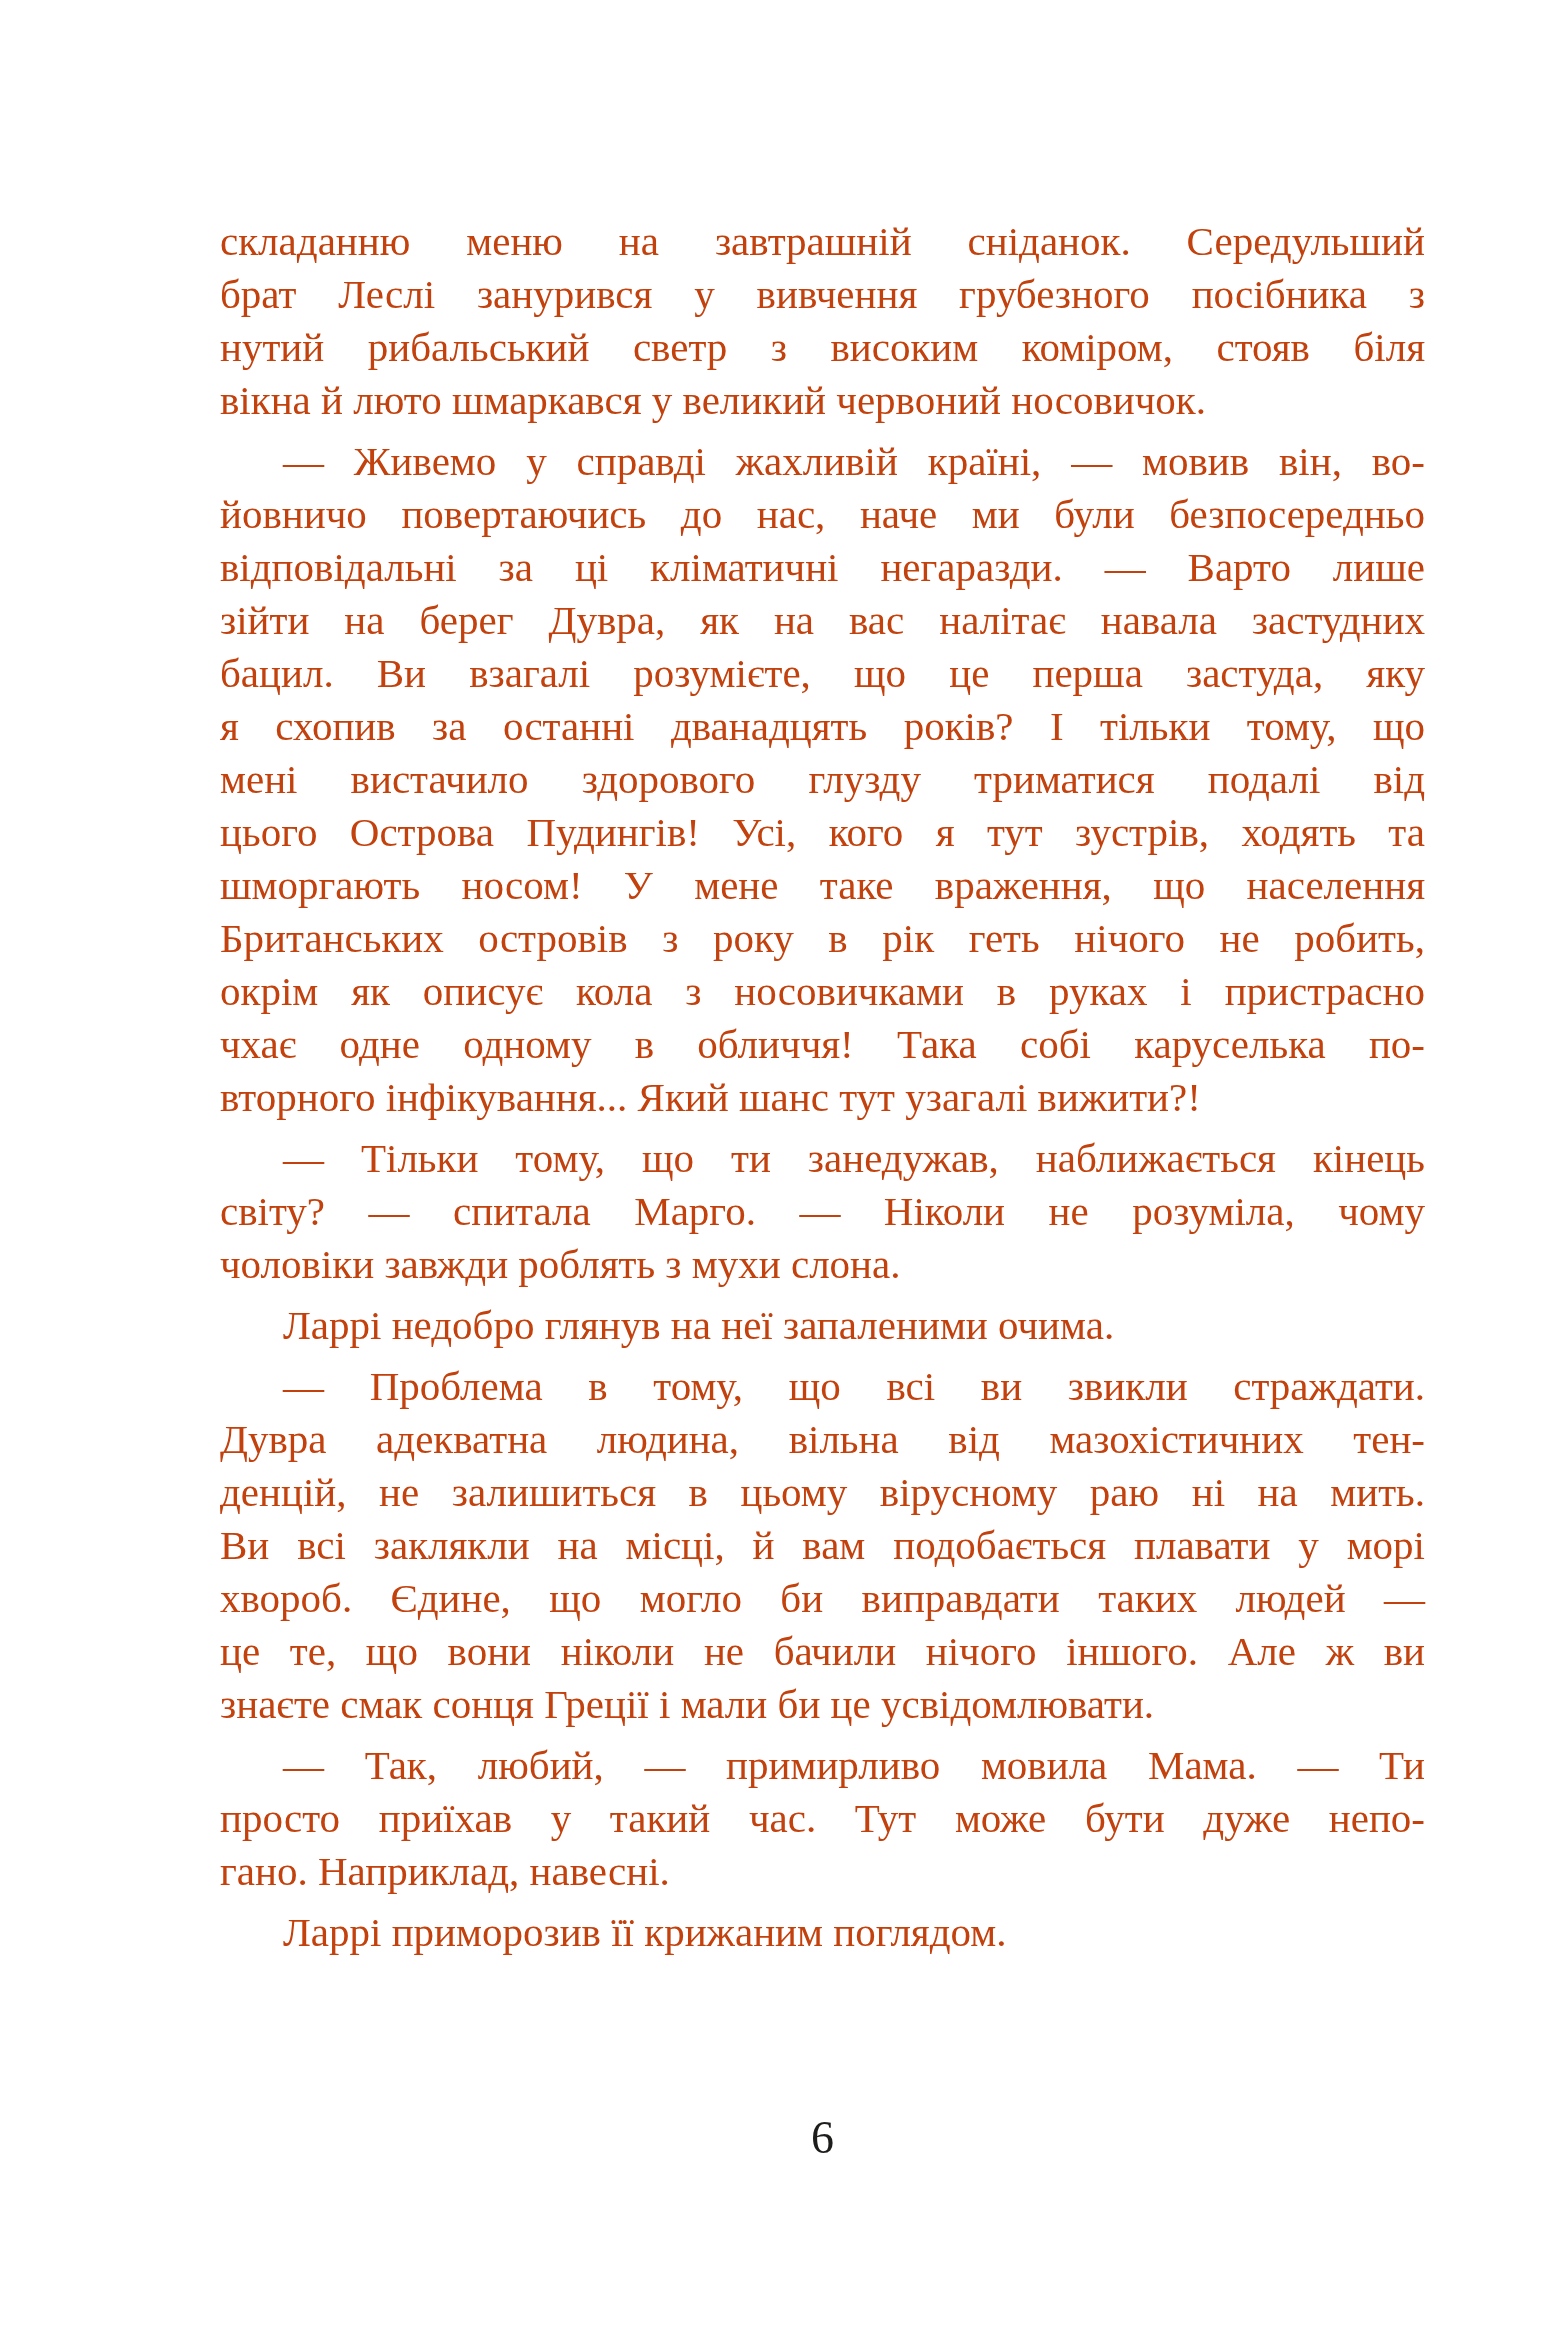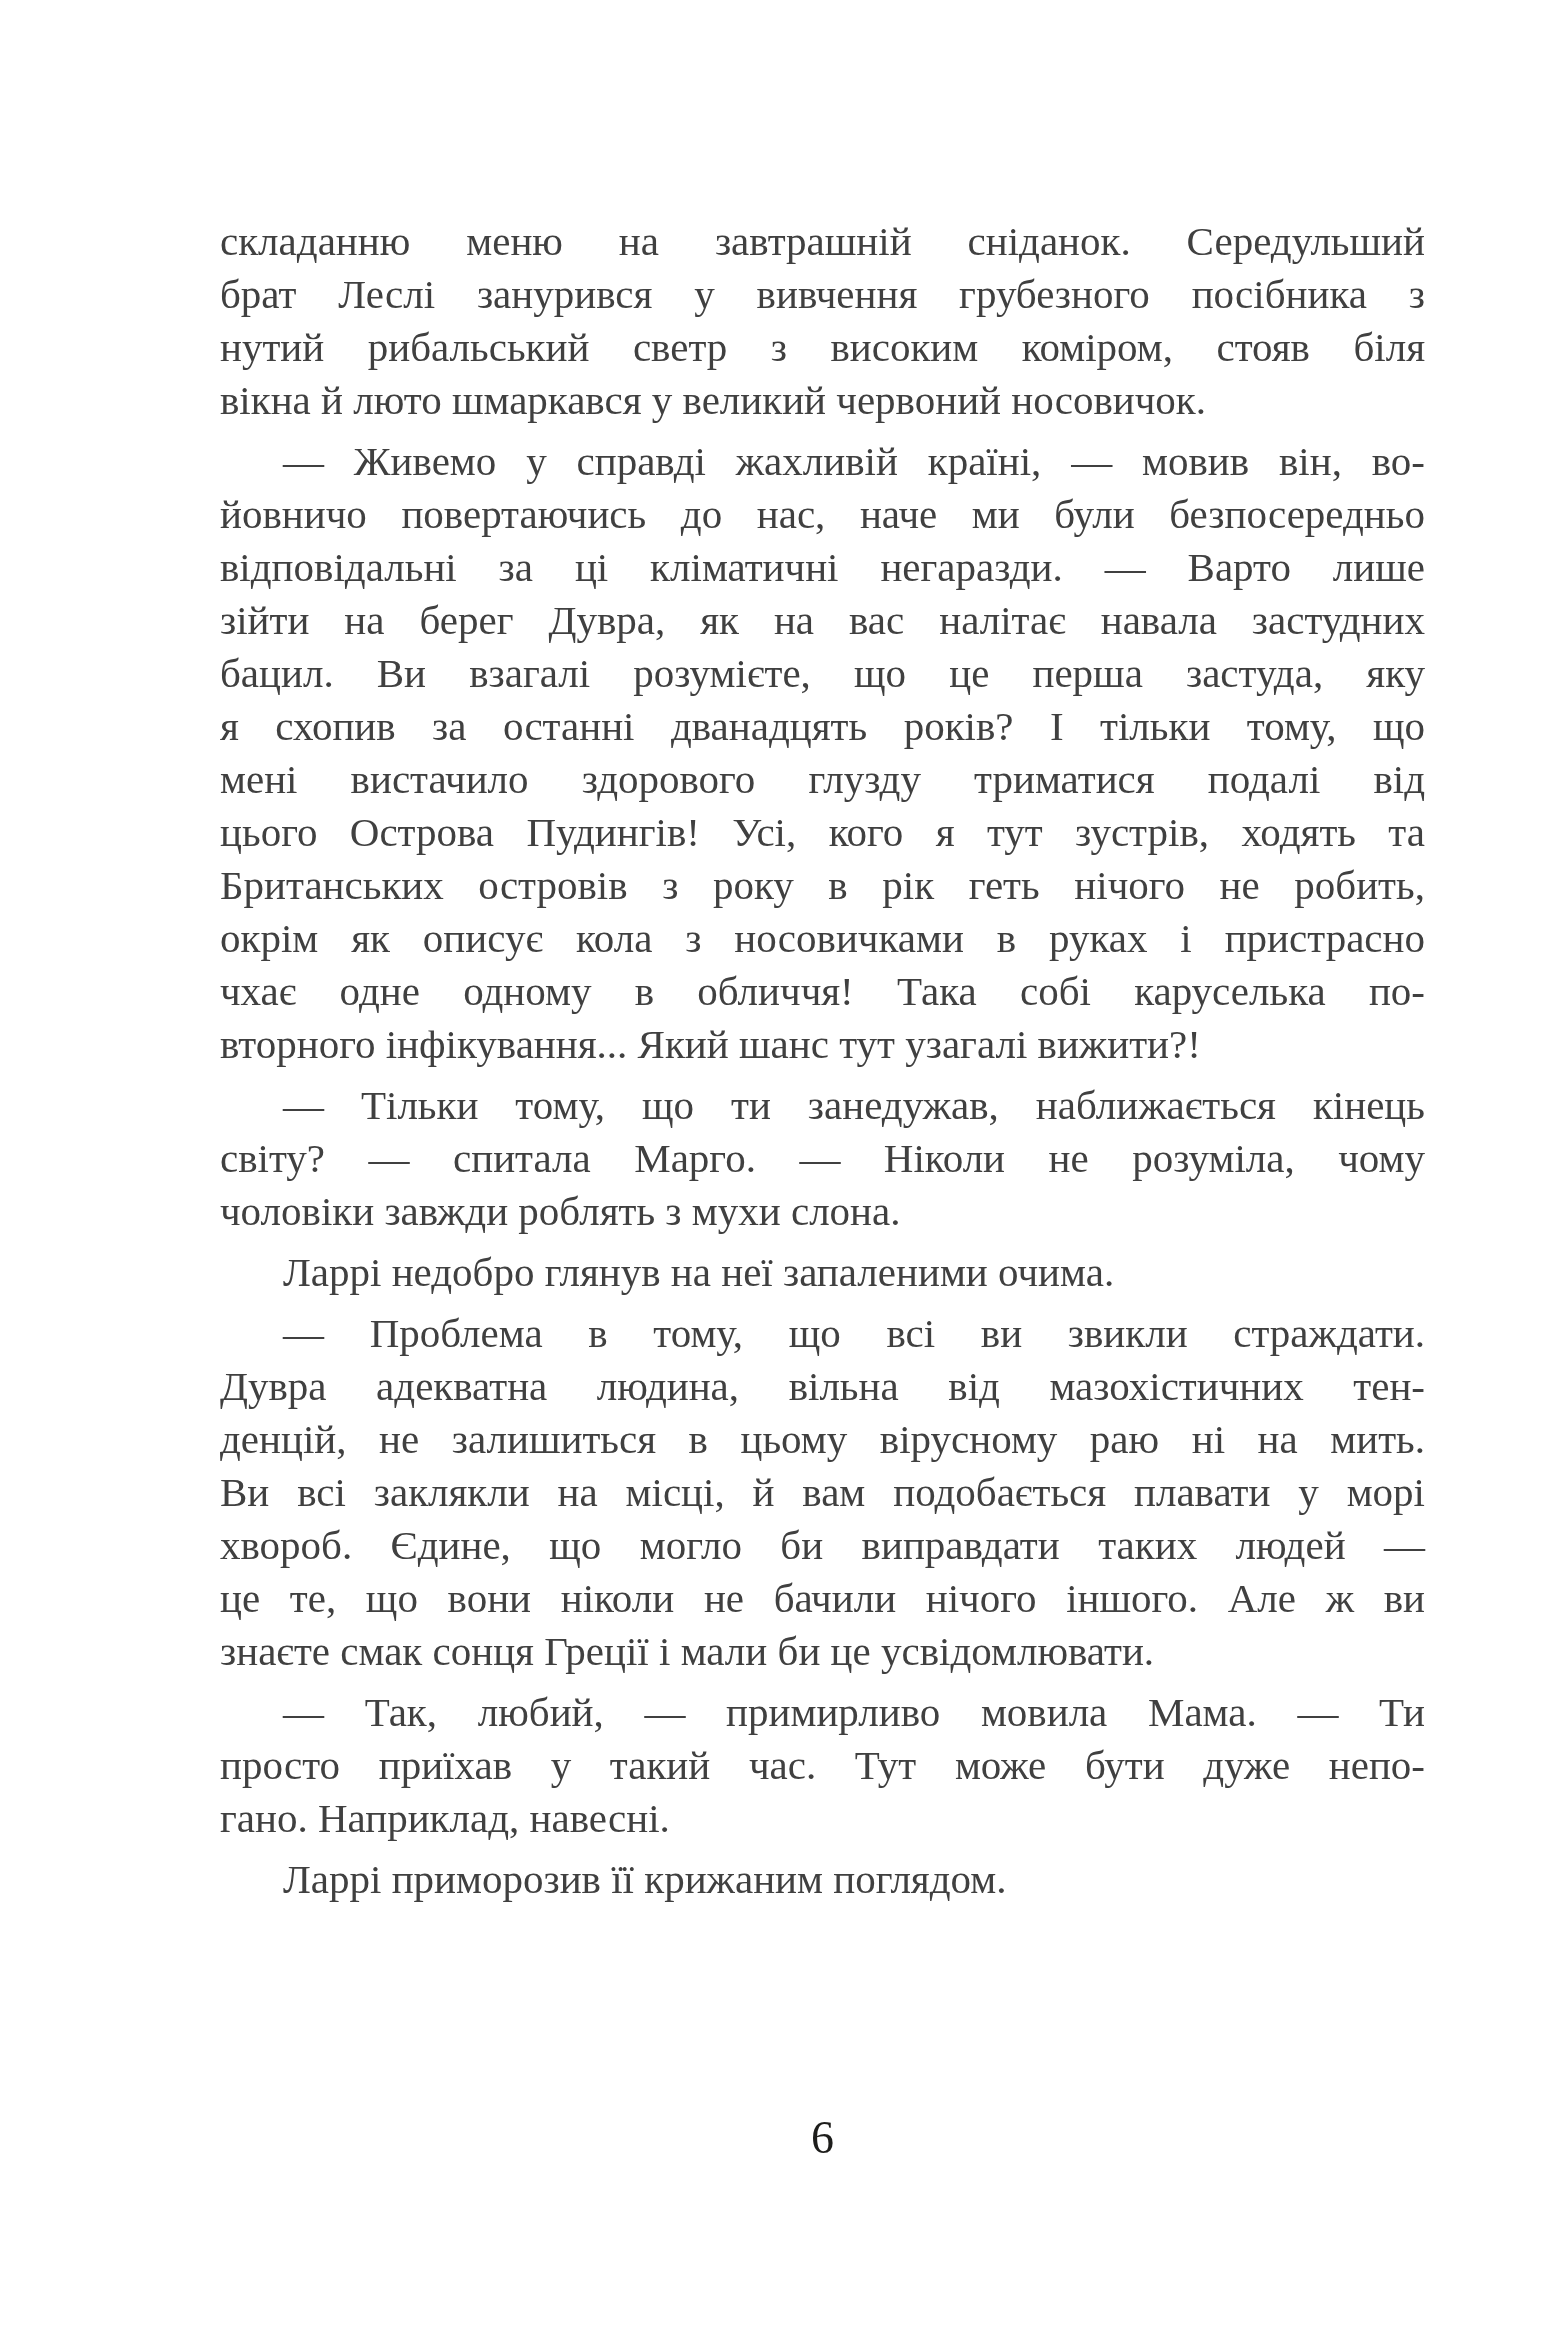--- a/index.html
+++ b/index.html
@@ -30,21 +30,21 @@
     margin: 0;
     padding: 0;
   }
   .line {
     font-size: 41px;
     line-height: 53px;
     text-align: justify;
     text-align-last: justify;
     text-justify: inter-word;
     white-space: normal;
-    color: #404040;
+    color: #c2410c;
   }
   .line.last {
     text-align: left;
     text-align-last: left;
   }
   .par.indent .line:first-child {
     text-indent: 63px;
     margin-top: 8px;
   }
   .page-number {
@@ -71,20 +71,21 @@
       </div>
       <div class="par indent">
         <div class="line">— Живемо у справді жахливій країні, — мовив він, во-</div>
         <div class="line">йовничо повертаючись до нас, наче ми були безпосередньо</div>
         <div class="line">відповідальні за ці кліматичні негаразди. — Варто лише</div>
         <div class="line">зійти на берег Дувра, як на вас налітає навала застудних</div>
         <div class="line">бацил. Ви взагалі розумієте, що це перша застуда, яку</div>
         <div class="line">я схопив за останні дванадцять років? І тільки тому, що</div>
         <div class="line">мені вистачило здорового глузду триматися подалі від</div>
         <div class="line">цього Острова Пудингів! Усі, кого я тут зустрів, ходять та</div>
+        <div class="line">шморгають носом! У мене таке враження, що населення</div>
         <div class="line">Британських островів з року в рік геть нічого не робить,</div>
         <div class="line">окрім як описує кола з носовичками в руках і пристрасно</div>
         <div class="line">чхає одне одному в обличчя! Така собі каруселька по-</div>
         <div class="line last">вторного інфікування... Який шанс тут узагалі вижити?!</div>
       </div>
       <div class="par indent">
         <div class="line">— Тільки тому, що ти занедужав, наближається кінець</div>
         <div class="line">світу? — спитала Марго. — Ніколи не розуміла, чому</div>
         <div class="line last">чоловіки завжди роблять з мухи слона.</div>
       </div>

